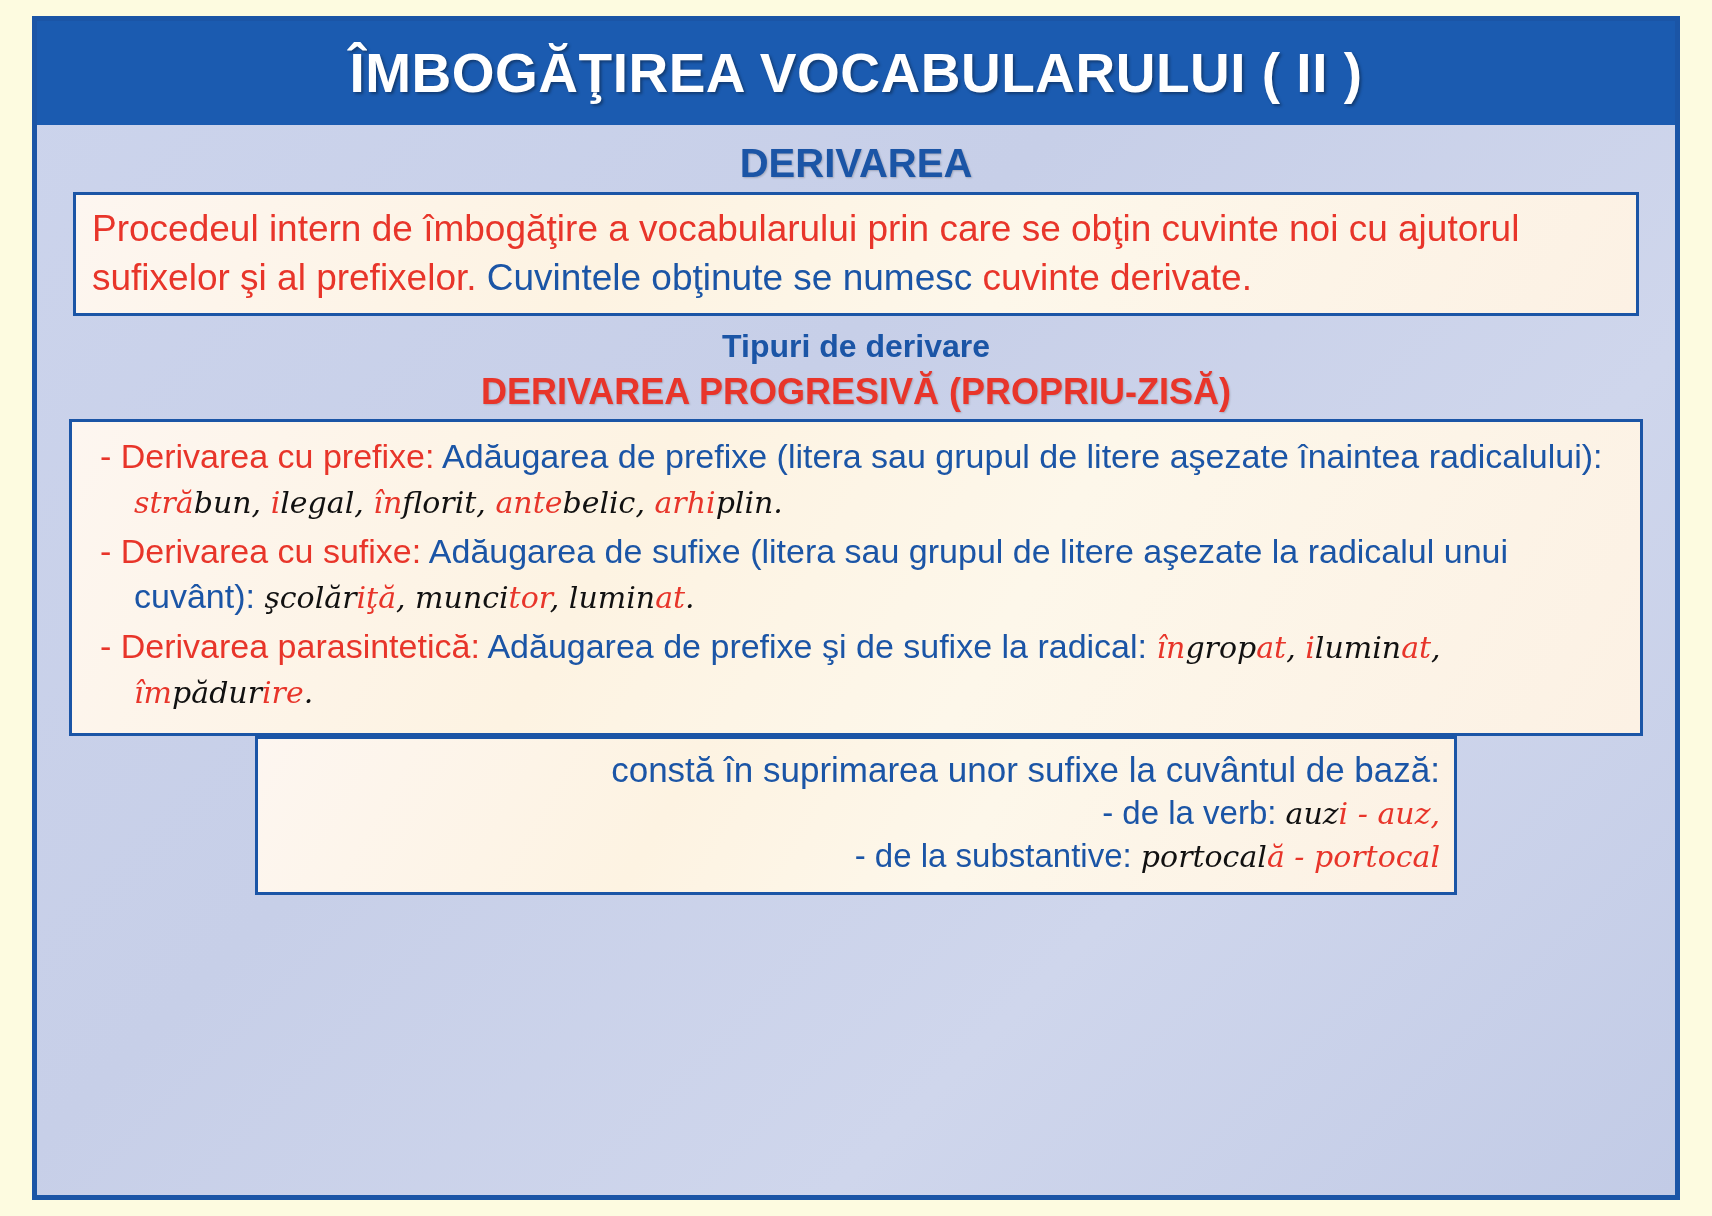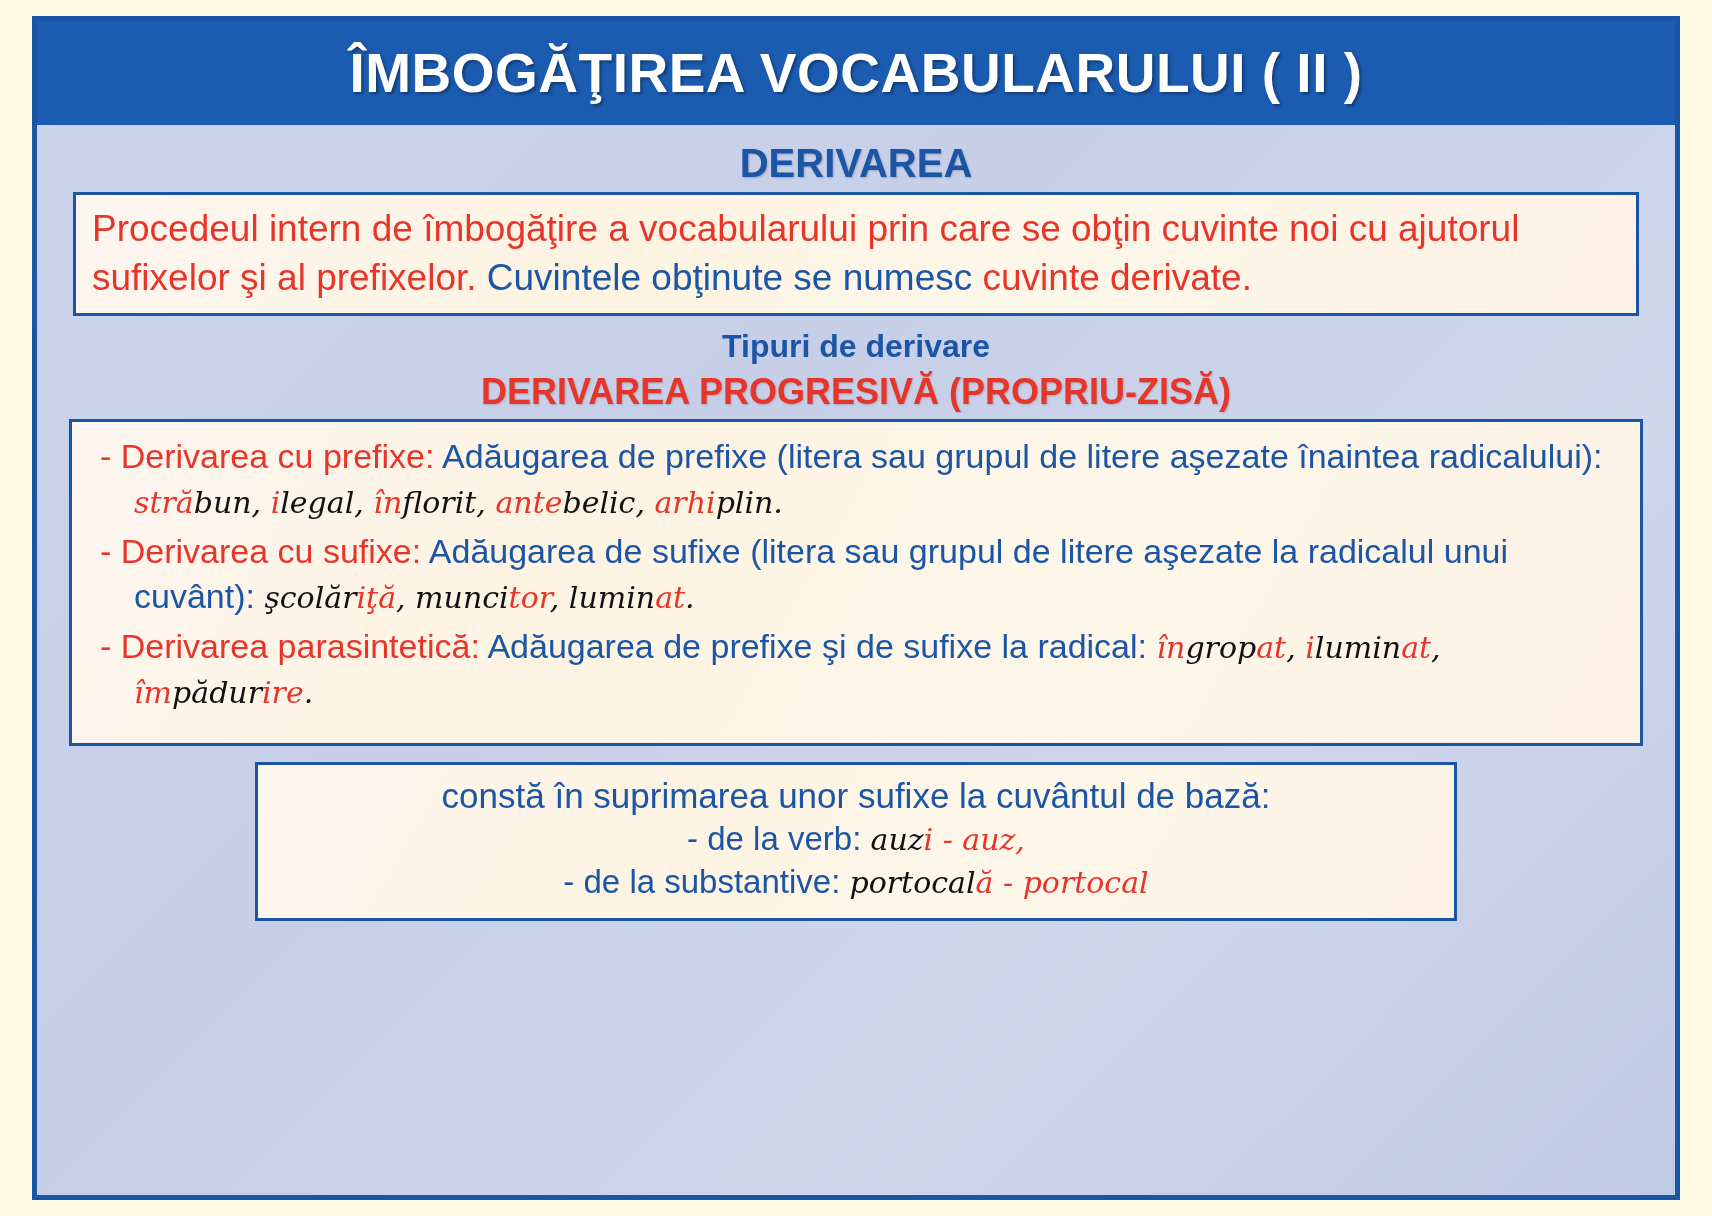--- a/index.html
+++ b/index.html
@@ -87,21 +87,21 @@
   .heading-red {
     text-align: center;
     font-size: 36px;
     font-weight: bold;
     color: #e8352a;
     margin: 6px 0 6px 0;
     text-shadow: 1px 1px 2px rgba(0,0,0,0.18);
   }
   .box-types {
     margin: 0 14px;
-    padding: 12px 18px 24px 18px;
+    padding: 12px 18px 14px 18px;
   }
   .item {
     font-size: 34px;
     line-height: 1.34;
     color: #1b55a6;
     margin-bottom: 4px;
     padding-left: 44px;
     text-indent: -34px;
   }
   .item .red {
@@ -110,23 +110,23 @@
   .ex {
     font-family: "DejaVu Serif", serif;
     font-style: italic;
     font-size: 30px;
     color: #111111;
   }
   .ex .red {
     color: #e8352a;
   }
   .box-regresiva {
-    margin: 16px 200px;
+    margin: 0 200px;
     padding: 8px 14px 14px 14px;
-    text-align: center;
+    text-align: right;
   }
   .reg-line {
     font-size: 35px;
     color: #1b55a6;
     line-height: 1.3;
   }
   .reg-line.small-indent {
     font-size: 33px;
   }
 </style>

